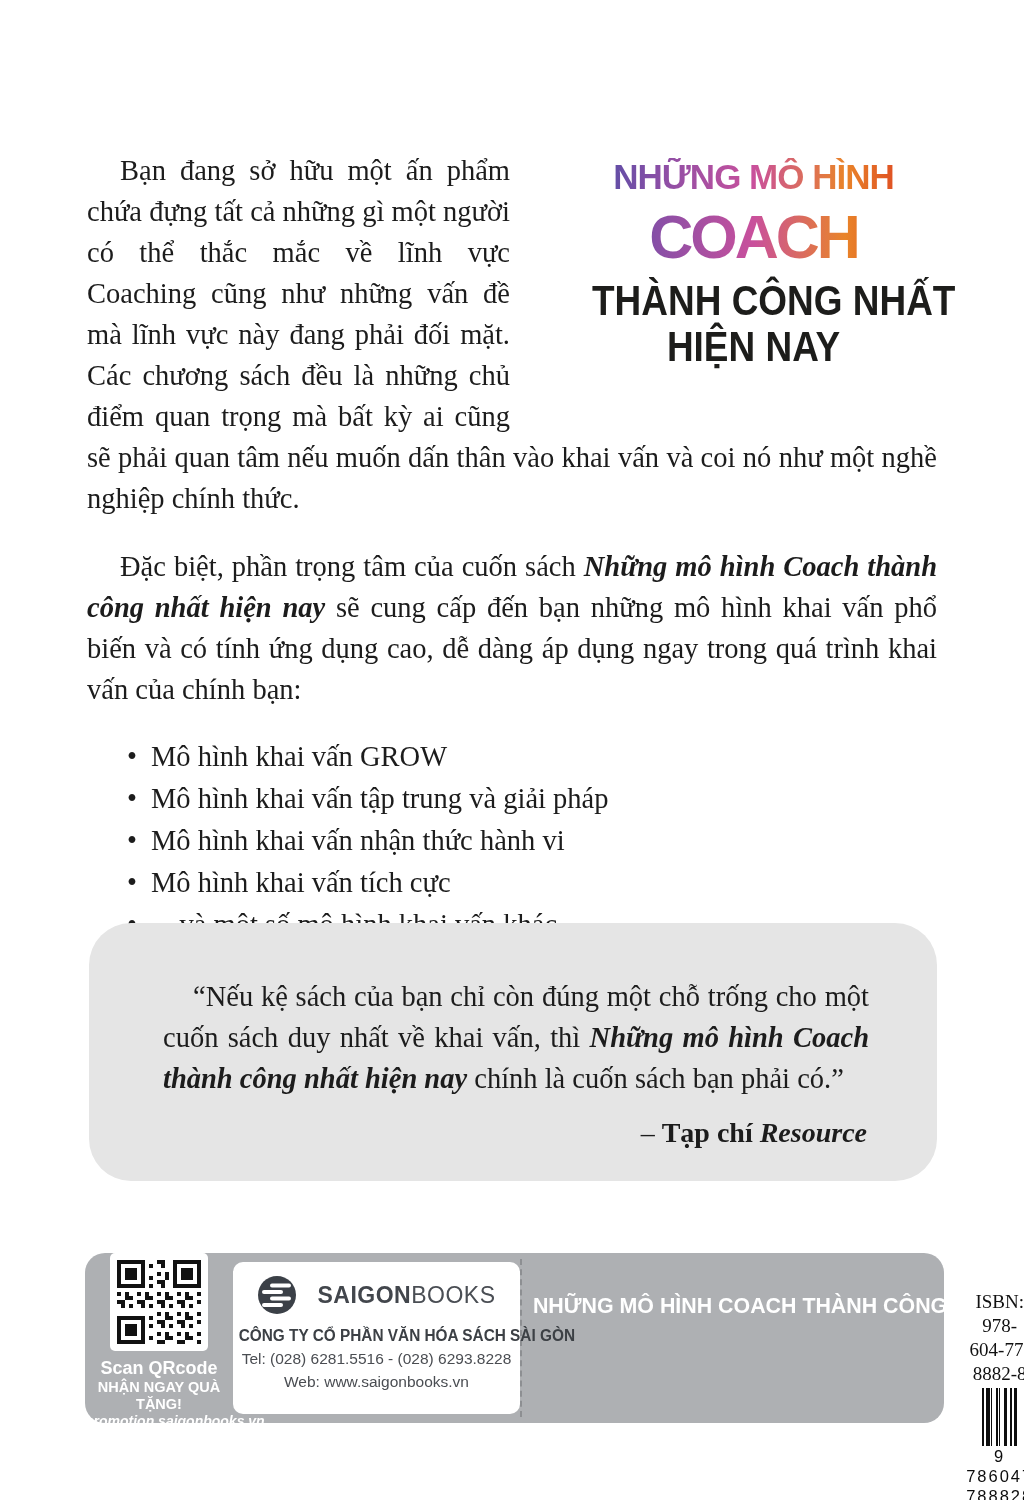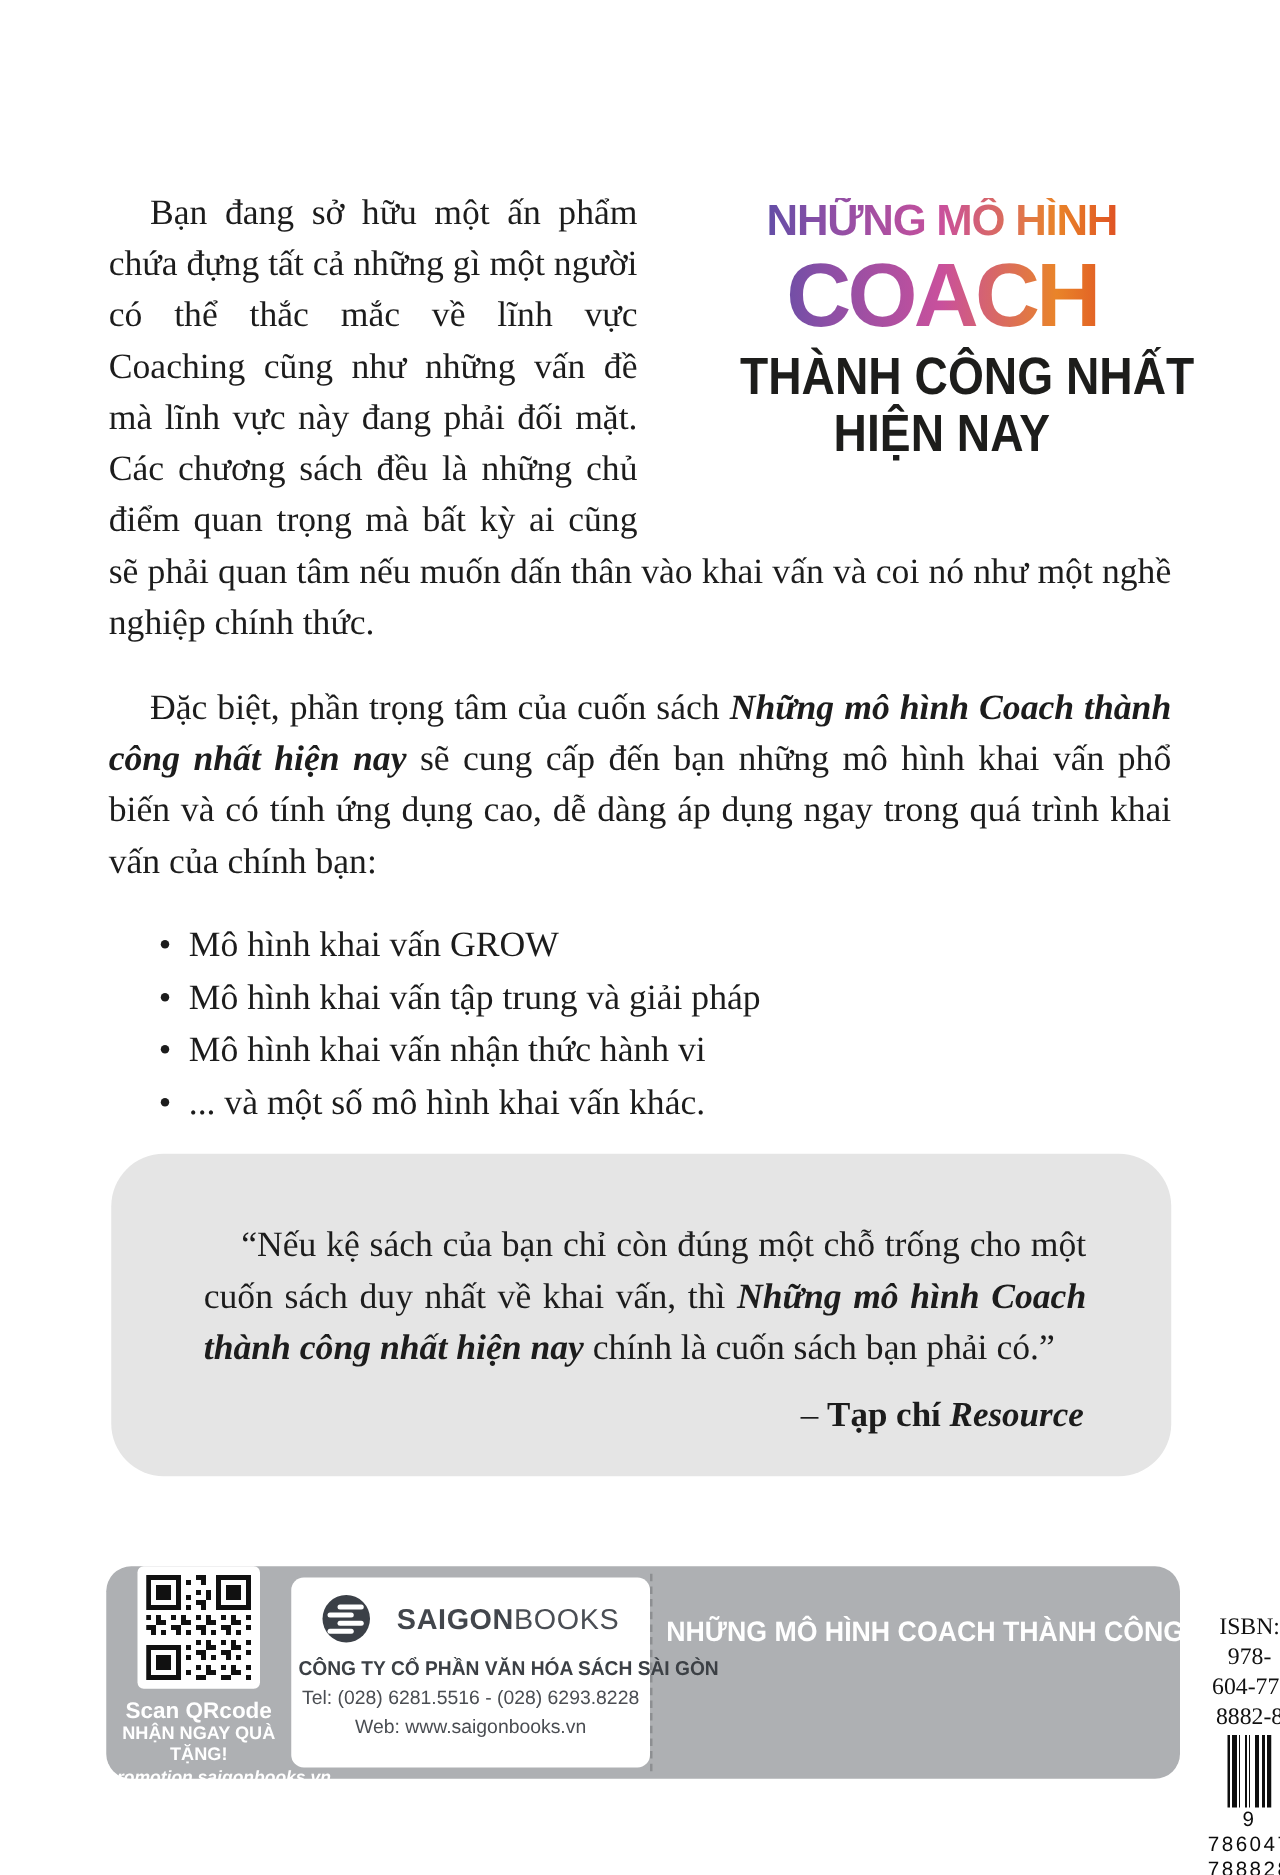--- a/index.html
+++ b/index.html
@@ -28,21 +28,21 @@
     -webkit-background-clip:text; background-clip:text;
     color:transparent;
   }
   .t1 {
     font-family:"Liberation Sans", sans-serif;
     font-weight:bold; font-size:35px; line-height:38px;
     letter-spacing:-1px; white-space:nowrap;
   }
   .t2 {
     font-family:"Liberation Sans", sans-serif;
-    font-weight:bold; font-size:72px; line-height:82px;
+    font-weight:bold; font-size:61px; line-height:82px;
     letter-spacing:-3px; white-space:nowrap;
   }
   .t3, .t4 {
     font-family:"Liberation Sans", sans-serif;
     font-weight:bold; color:#1d1d1b; font-size:42px; line-height:46px;
     white-space:nowrap; transform:scaleX(0.88); transform-origin:center;
   }
   .para1, .para2 { text-indent:33px; }
   .para2 { margin-top:27px; }
   .book-title-inline { font-weight:bold; font-style:italic; }
@@ -144,20 +144,21 @@
       <div class="t2 grad" style="background-image: linear-gradient(90deg, rgb(63, 77, 166), rgb(140, 79, 166), rgb(201, 80, 156), rgb(233, 132, 41), rgb(215, 39, 30));">COACH</div>
       <div class="t3">THÀNH CÔNG NHẤT</div>
       <div class="t4">HIỆN NAY</div>
     </div>
     <p class="para1">Bạn đang sở hữu một ấn phẩm chứa đựng tất cả những gì một người có thể thắc mắc về lĩnh vực Coaching cũng như những vấn đề mà lĩnh vực này đang phải đối mặt. Các chương sách đều là những chủ điểm quan trọng mà bất kỳ ai cũng sẽ phải quan tâm nếu muốn dấn thân vào khai vấn và coi nó như một nghề nghiệp chính thức.</p>
     <p class="para2"><span>Đặc biệt, phần trọng tâm của cuốn sách </span><span class="book-title-inline">Những mô hình Coach thành công nhất hiện nay</span><span> sẽ cung cấp đến bạn những mô hình khai vấn phổ biến và có tính ứng dụng cao, dễ dàng áp dụng ngay trong quá trình khai vấn của chính bạn:</span></p>
     <ul class="bullets">
       <li><span>Mô hình khai vấn GROW</span></li>
       <li><span>Mô hình khai vấn tập trung và giải pháp</span></li>
       <li><span>Mô hình khai vấn nhận thức hành vi</span></li>
+      <li><span>Mô hình khai vấn tích cực</span></li>
       <li><span>... và một số mô hình khai vấn khác.</span></li>
     </ul>
   </section>
 
   <div class="quote-box" style="background: #e5e5e5;">
     <p class="qtext"><span>“Nếu kệ sách của bạn chỉ còn đúng một chỗ trống cho một cuốn sách duy nhất về khai vấn, thì </span><span class="book-title-inline">Những mô hình Coach thành công nhất hiện nay</span><span> chính là cuốn sách bạn phải có.”</span></p>
     <p class="attrib"><span>– </span><span class="bold">Tạp chí </span><span class="src">Resource</span></p>
   </div>
 
   <footer class="footer" style="background: rgb(174, 176, 179);">

